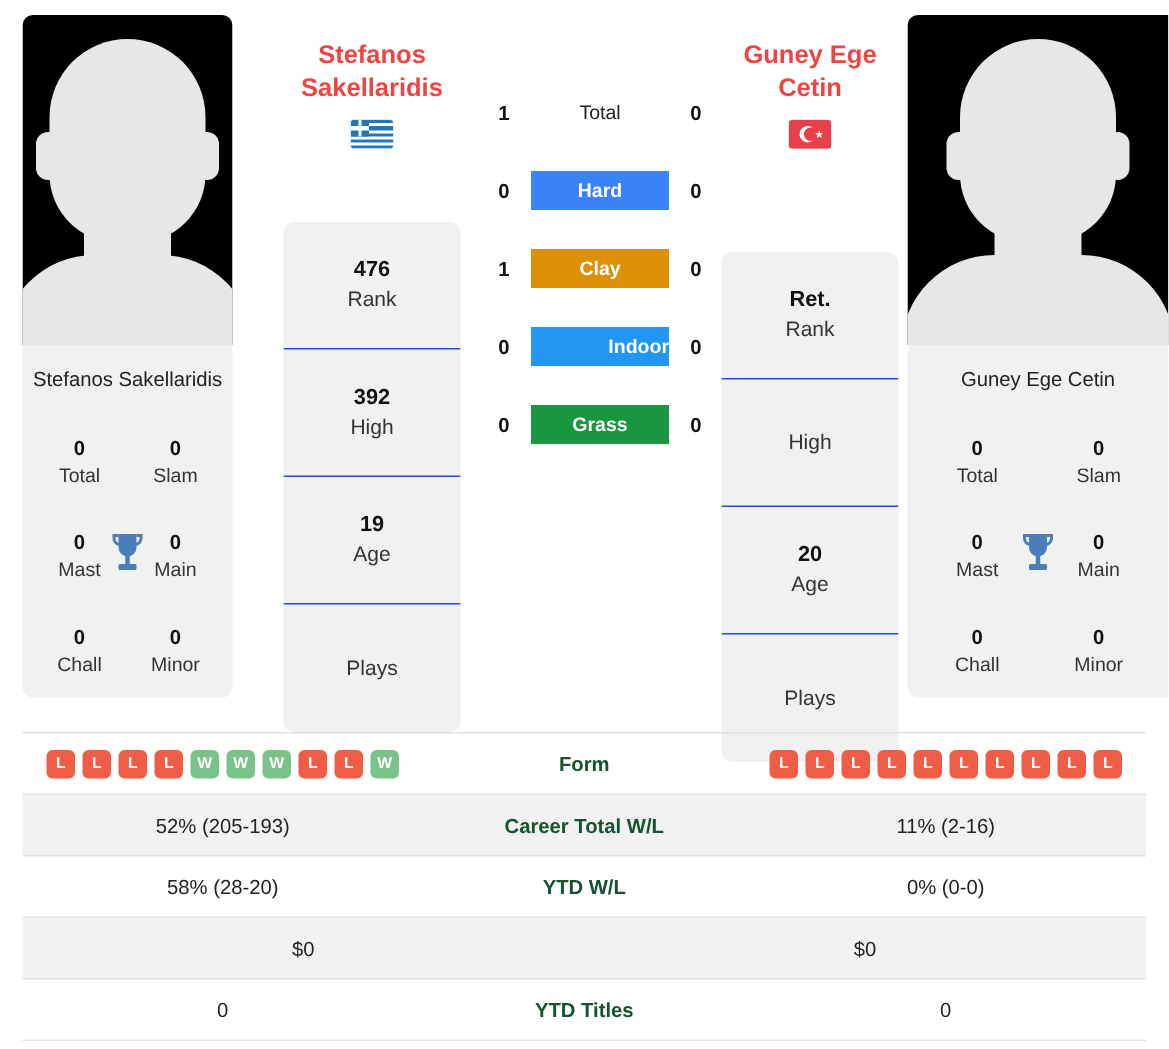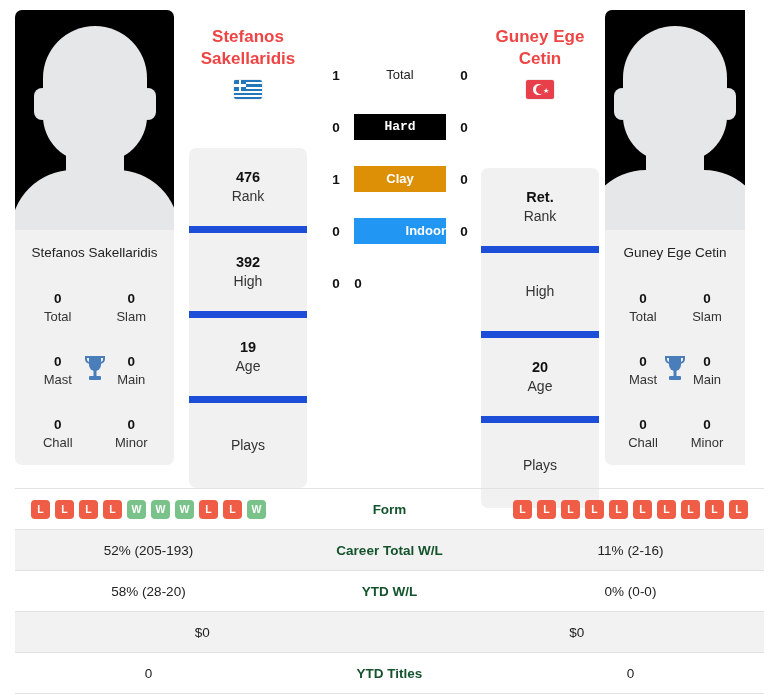--- a/index.html
+++ b/index.html
@@ -17,28 +17,28 @@
   .top-zone {
     position: relative;
     height: 480px;
     padding: 10px 0 0 0;
   }
 
   
   .avatar-card {
     position: absolute;
     top: 10px;
-    width: 159px;
+    width: 140px;
     height: 455px;
     background: #f1f1f1;
     border-radius: 7px;
     overflow: hidden;
   }
   .avatar-card.left  { left: 15px; }
-  .avatar-card.right { left: 605px; width: 140px; border-radius: 7px 0 0 7px; }
+  .avatar-card.right { left: 605px; width: 174px; border-radius: 7px 0 0 7px; }
 
   .avatar-photo {
     position: relative;
     width: 100%;
     height: 220px;
     background: #000000;
     overflow: hidden;
   }
   .avatar-card.right .avatar-photo { height: 220px; }
   .sil-head {
@@ -189,21 +189,21 @@
     overflow: hidden;
   }
   .stat-card.left  { left: 189px; top: 148px; }
   .stat-card.right { left: 481px; top: 168px; }
   .stat-row {
     height: 85px;
     display: flex;
     flex-direction: column;
     align-items: center;
     justify-content: center;
-    border-bottom: 7px solid #1d4ed8;
+    border-bottom: 1px solid #1d4ed8;
     line-height: 1.4;
   }
   .stat-row:last-child { border-bottom: none; }
   .stat-val {
     font-size: 14.5px;
     font-weight: bold;
     color: #111;
     min-height: 0;
   }
   .stat-val:empty { display: none; }
@@ -394,35 +394,36 @@
     </div>
 
     <div class="h2h">
       <div class="h2h-row">
         <span class="h2h-score">1</span>
         <span class="h2h-surface plain">Total</span>
         <span class="h2h-score">0</span>
       </div>
       <div class="h2h-row">
         <span class="h2h-score">0</span>
-        <span class="h2h-surface" style="background: #000000; font-family: Liberation Mono, monospace;">Hard</span>
+        <span class="h2h-surface" style="background: #3b82f6;">Hard</span>
         <span class="h2h-score">0</span>
       </div>
       <div class="h2h-row">
         <span class="h2h-score">1</span>
         <span class="h2h-surface" style="background: rgb(221, 143, 5);">Clay</span>
         <span class="h2h-score">0</span>
       </div>
       <div class="h2h-row">
         <span class="h2h-score">0</span>
         <span class="h2h-surface" style="background: rgb(33, 150, 243); text-align: right;">Indoor</span>
         <span class="h2h-score">0</span>
       </div>
       <div class="h2h-row">
         <span class="h2h-score">0</span>
+        <span class="h2h-surface" style="background: rgb(26, 150, 65);">Grass</span>
         <span class="h2h-score">0</span>
       </div>
     </div>
 
     <div class="stat-card right">
       <div class="stat-row">
         <span class="stat-val">Ret.</span>
         <span class="stat-lbl">Rank</span>
       </div>
       <div class="stat-row">

